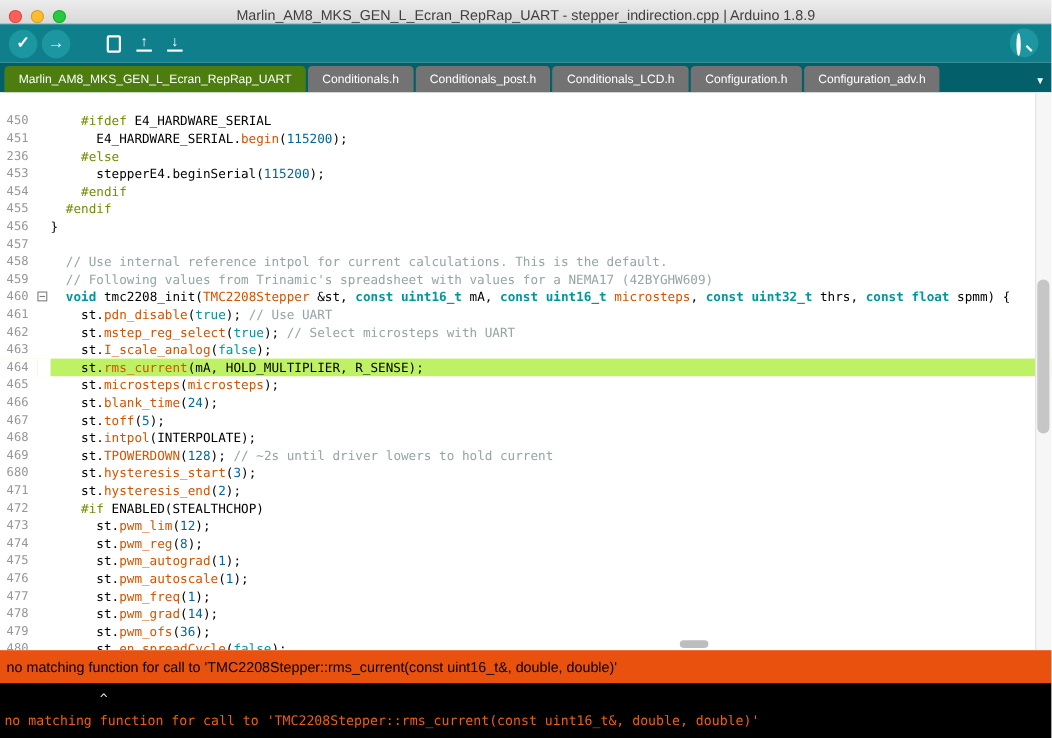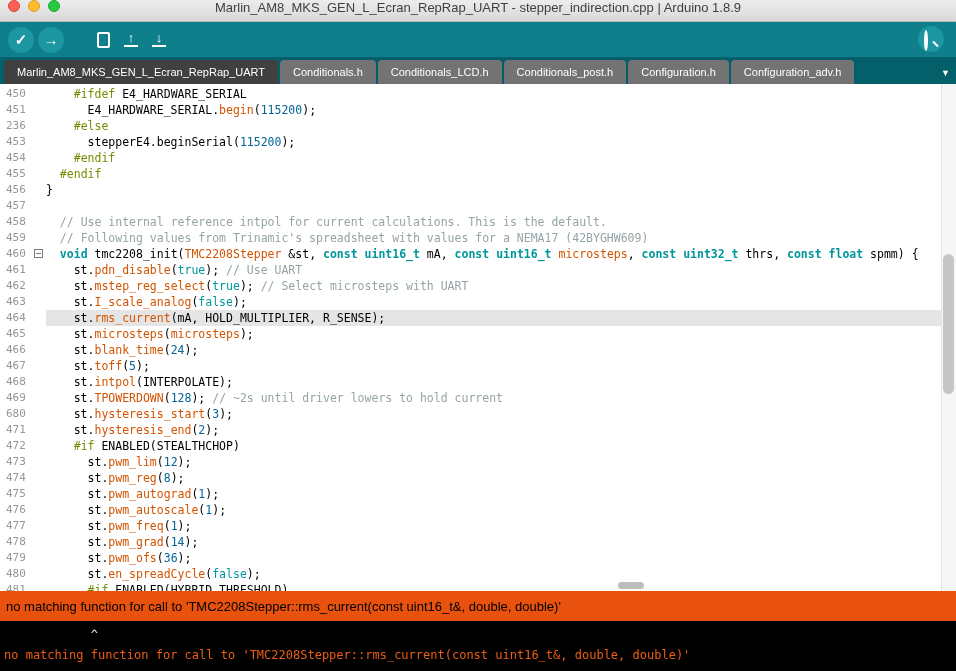--- a/index.html
+++ b/index.html
@@ -2,21 +2,21 @@
 <html><head>
 <meta charset="utf-8">
 <style>
   * { margin:0; padding:0; box-sizing:border-box; }
   html,body { width:956px; height:671px; overflow:hidden; background:#fff;
               font-family:"Liberation Sans", sans-serif; }
 
   
   .titlebar { height:22px; background:linear-gradient(#ececec,#d9d9d9);
               border-bottom:1px solid #b4b4b4; position:relative;
-              display:flex; align-items:flex-start; }
+              display:flex; align-items:flex-end; }
   .traffic { display:flex; gap:8px; padding-left:8px; position:relative; z-index:2; }
   .light { width:12px; height:12px; border-radius:50%; }
   .light.red    { background:#ff5f57; border:1px solid #e0443e; }
   .light.yellow { background:#febc2e; border:1px solid #d89e24; }
   .light.green  { background:#28c840; border:1px solid #1aab29; }
   .win-title { position:absolute; left:0; right:0; text-align:center;
                font-size:13px; color:#404040; }
 
   
   .toolbar { height:35px; background:#0e7f8b; display:flex; align-items:center;
@@ -37,30 +37,30 @@
   .mag .ring { width:10px; height:10px; border:2px solid #fff; border-radius:50%; }
   .mag .handle { position:absolute; width:7px; height:2px; background:#fff;
                  transform:rotate(45deg); right:-1px; bottom:1px; }
 
   
   .tabbar { height:27px; background:#03606b; display:flex; align-items:flex-end;
             padding-left:4px; position:relative; }
   .tab { height:24px; border-radius:4px 4px 0 0; padding:0 13px; margin-right:2px;
          background:#737373; color:#fff; font-size:11px; display:flex;
          align-items:center; white-space:nowrap; }
-  .tab.active { background:#404040; }
+  .tab.active { background:#4d7c0f; }
   .tab-menu-btn { position:absolute; right:6px; bottom:6px; color:#fff;
                   font-size:9px; line-height:1; }
 
   
   .editor { position:relative; height:507px; background:#fff; overflow:hidden;
             font-family:"DejaVu Sans Mono", monospace; font-size:11.5px; }
-  .code-area { padding-top:2px; }
+  .code-area { padding-top:18px; }
   .code-line { display:flex; height:16px; line-height:16px; white-space:pre; }
-  .code-line.error { background:#e5e5e5; }
+  .code-line.error { background:#bef264; }
   .lnum { flex:none; width:34px; padding-left:6px; color:#969696; font-size:11px;
           background:#fff; }
   .fold-col { flex:none; width:12px; background:#fff; position:relative; }
   .fold-box { position:absolute; left:0; top:3px; width:9px; height:9px;
               border:1px solid #7d7d7d; background:#fff; }
   .fold-box::after { content:""; position:absolute; left:1px; right:1px; top:3px;
                      height:1px; background:#7d7d7d; }
   .code-text { flex:1; }
   .tk-p { color:#000000; }
   .tk-k { color:#00979c; font-weight:bold; }
@@ -125,22 +125,22 @@
     <span class="mag">
       <span class="ring"></span><span class="handle"></span>
     </span>
   </div>
 </div>
 
 <div class="tabbar">
   <span class="tab-menu-btn">▼</span>
 <div class="tab active">Marlin_AM8_MKS_GEN_L_Ecran_RepRap_UART</div>
     <div class="tab">Conditionals.h</div>
+    <div class="tab">Conditionals_post.h</div>
     <div class="tab">Conditionals_LCD.h</div>
-    <div class="tab">Conditionals_post.h</div>
     <div class="tab">Configuration.h</div>
     <div class="tab">Configuration_adv.h</div>
   </div>
 
 <div class="editor">
   <div class="code-area">
       <div class="code-line"><span class="lnum">450</span><span class="fold-col"></span><span class="code-text"><span class="tk-p">    </span><span class="tk-d">#ifdef</span><span class="tk-p"> E4_HARDWARE_SERIAL</span></span></div>
       <div class="code-line"><span class="lnum">451</span><span class="fold-col"></span><span class="code-text"><span class="tk-p">      E4_HARDWARE_SERIAL.</span><span class="tk-f">begin</span><span class="tk-p">(</span><span class="tk-n">115200</span><span class="tk-p">);</span></span></div>
       <div class="code-line"><span class="lnum">236</span><span class="fold-col"></span><span class="code-text"><span class="tk-p">    </span><span class="tk-d">#else</span></span></div>
       <div class="code-line"><span class="lnum">453</span><span class="fold-col"></span><span class="code-text"><span class="tk-p">      stepperE4.beginSerial(</span><span class="tk-n">115200</span><span class="tk-p">);</span></span></div>

